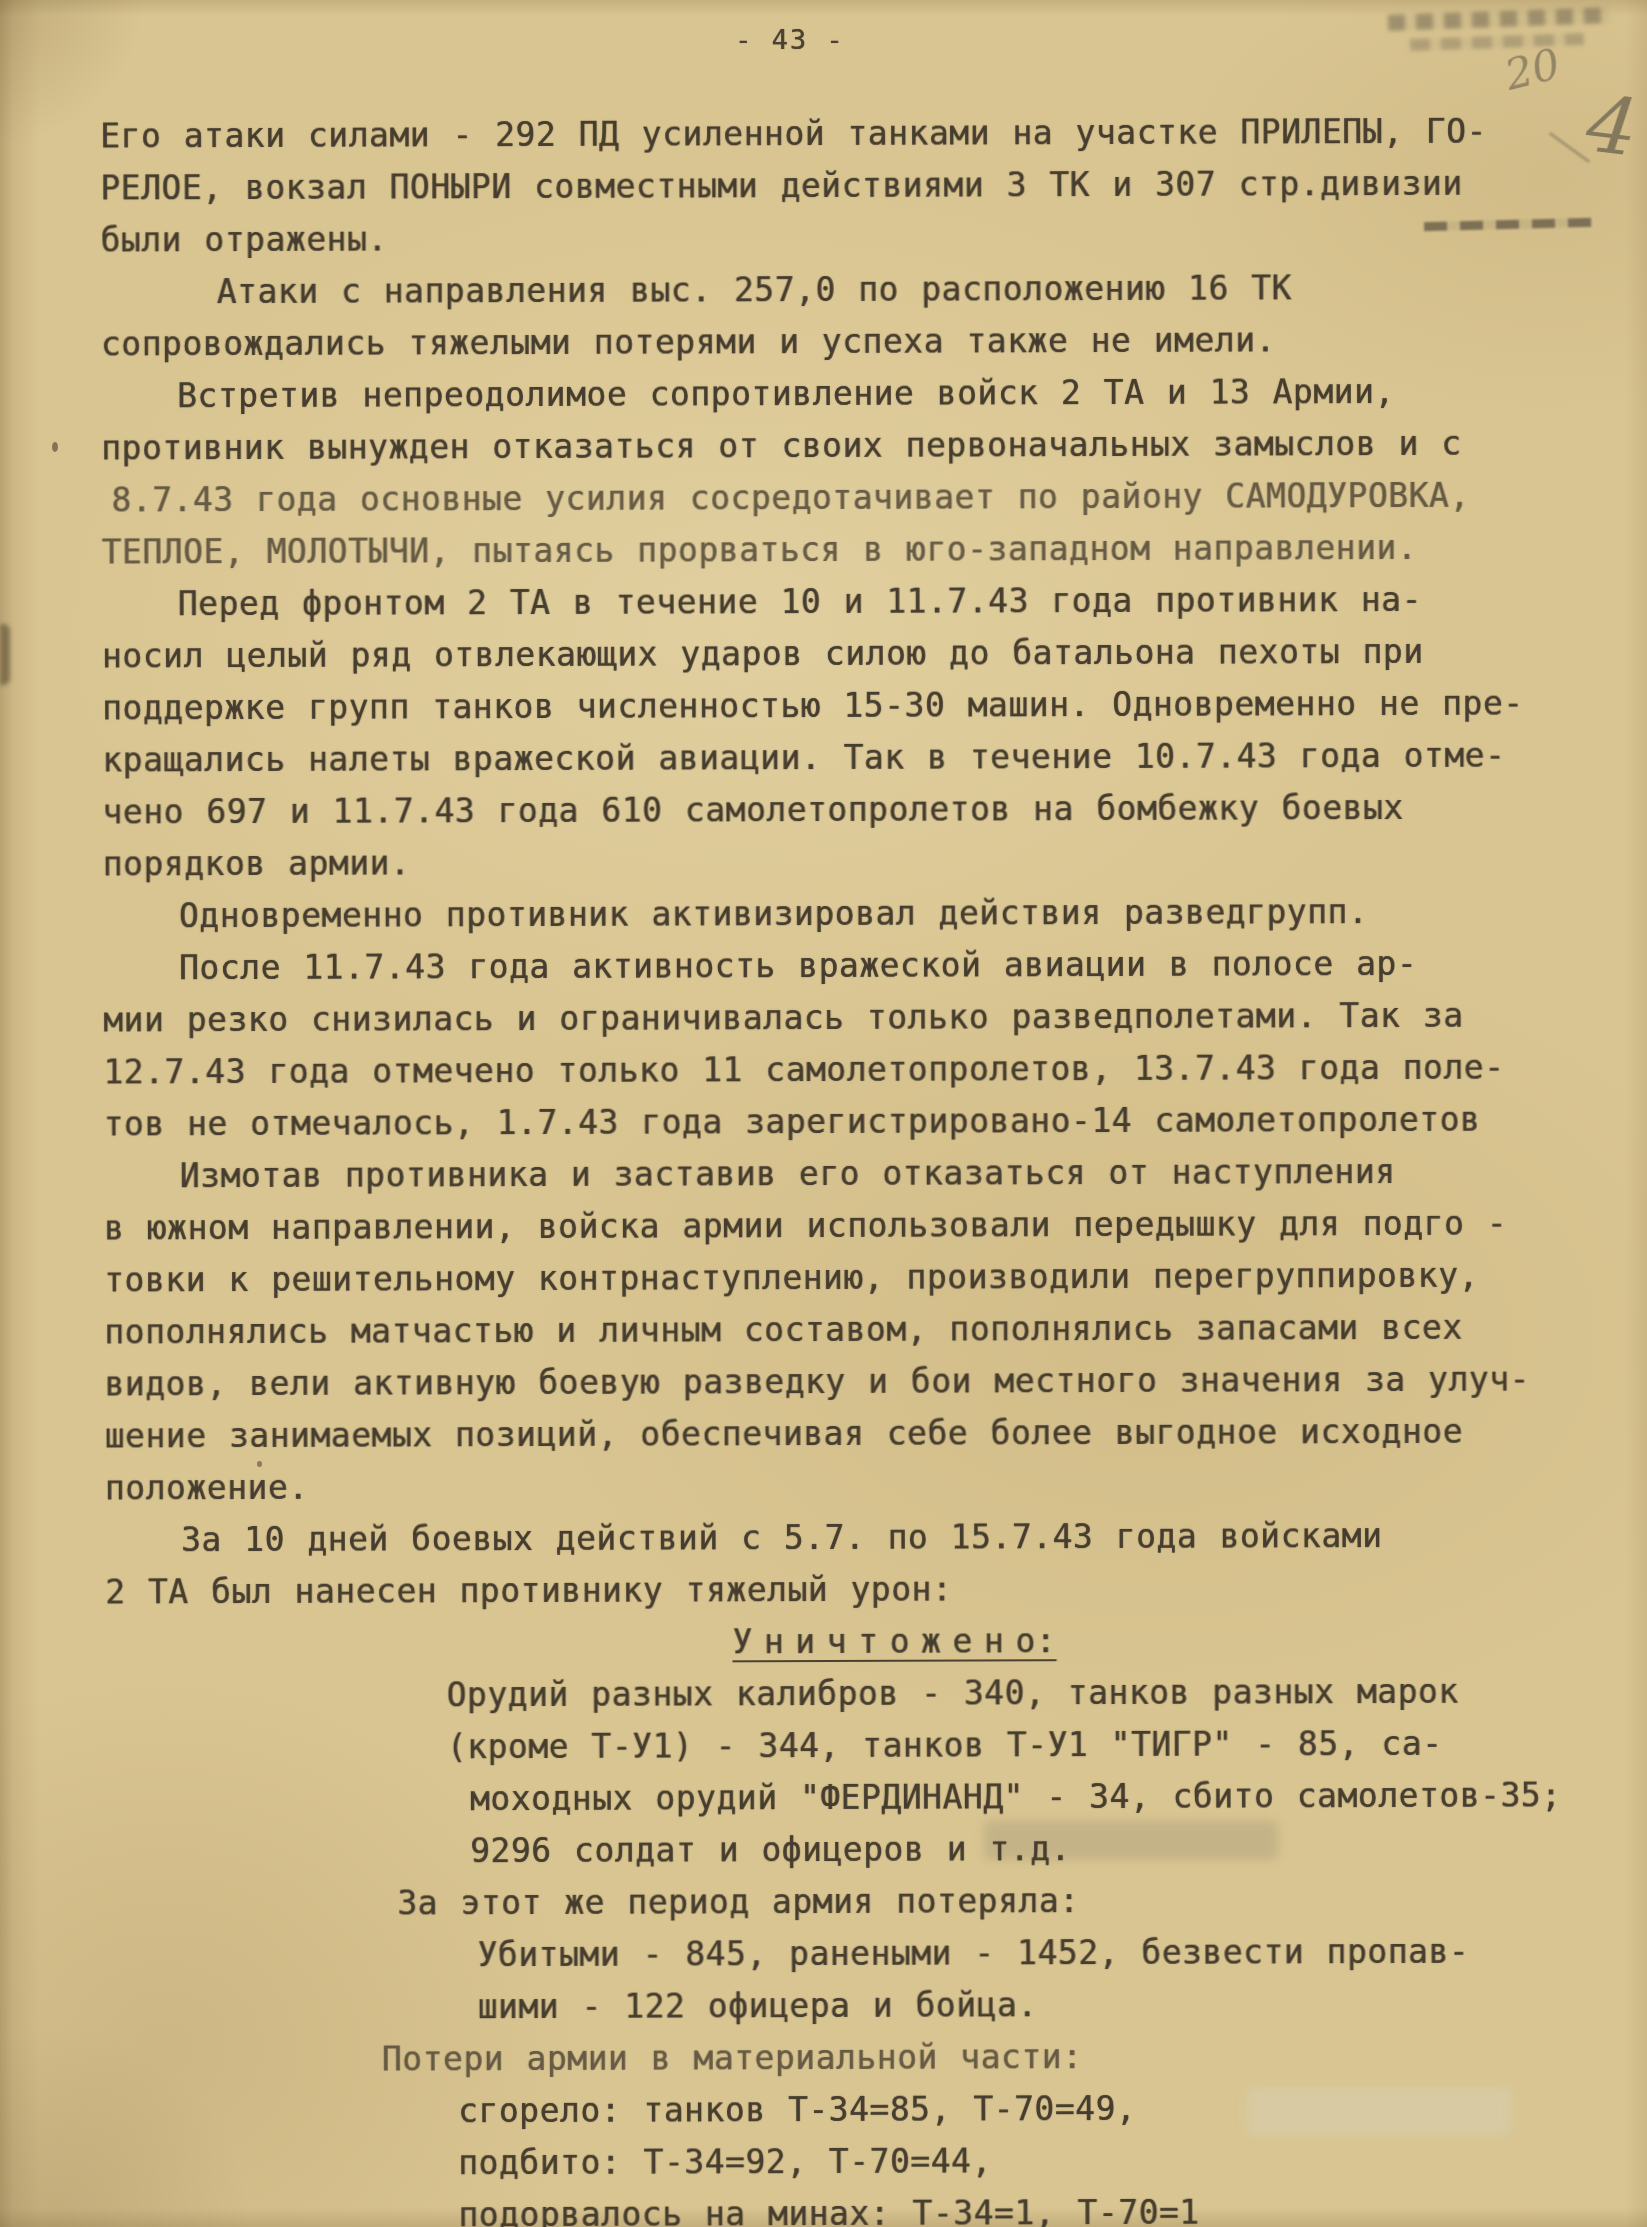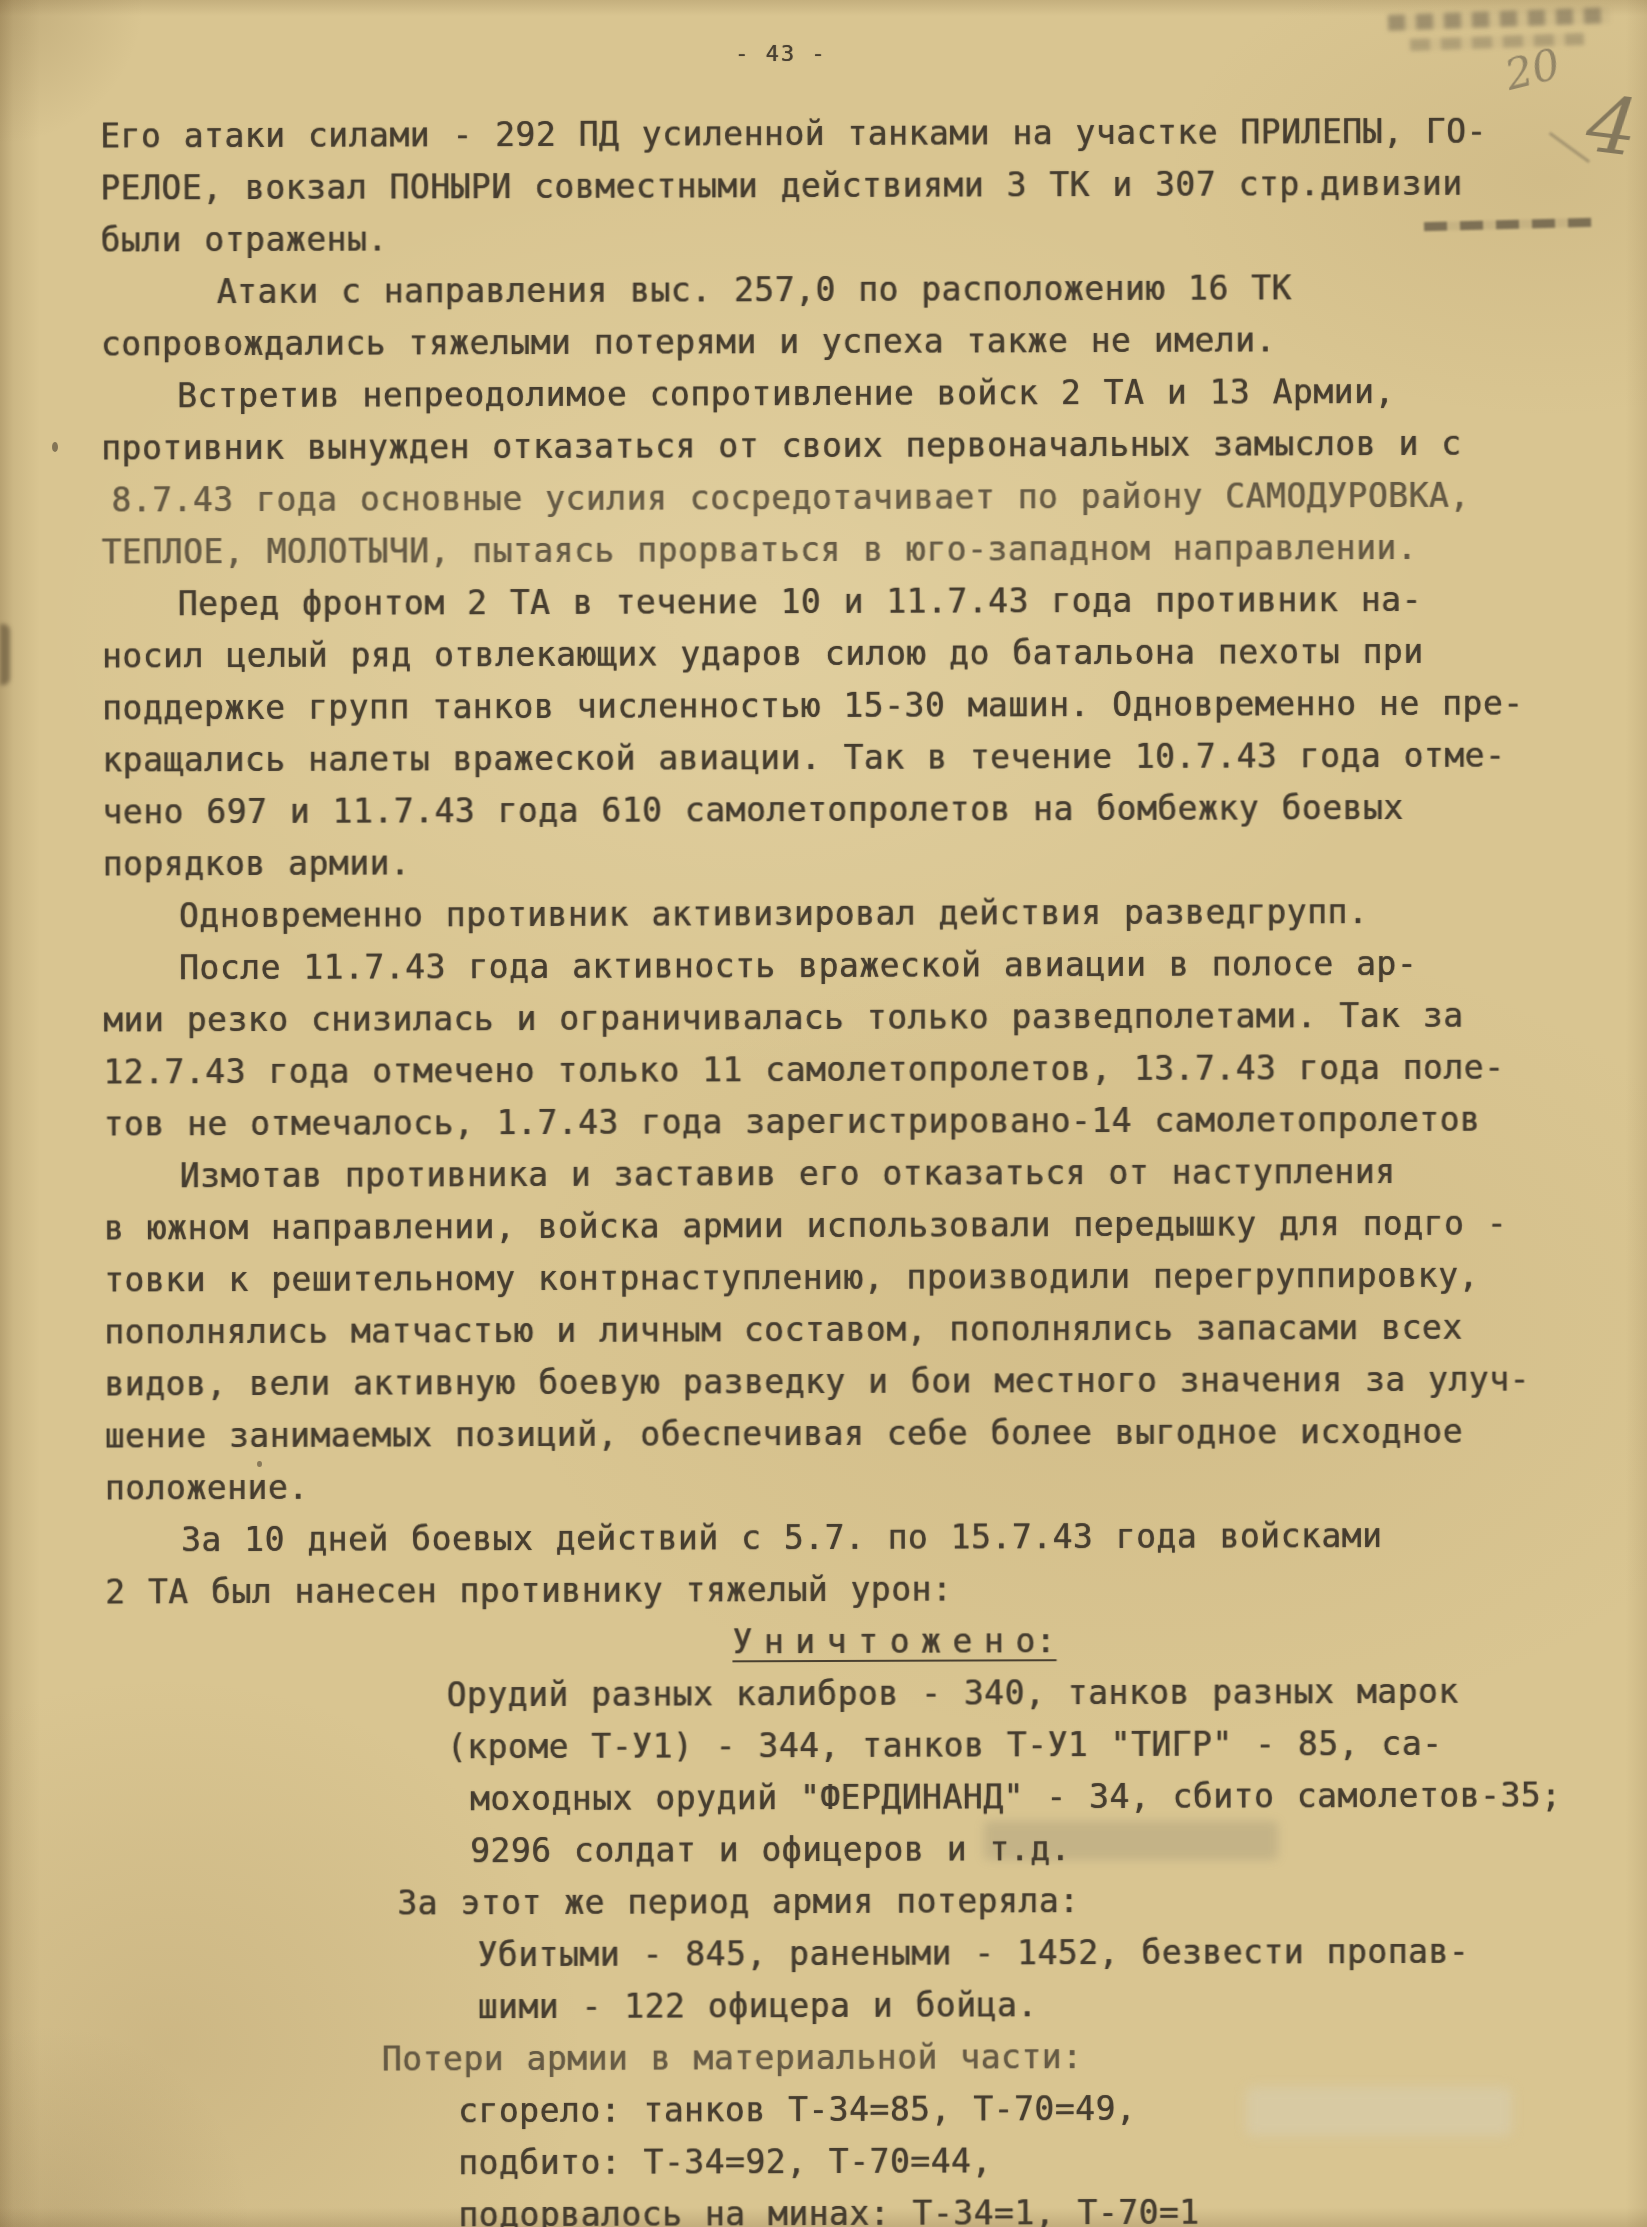--- a/index.html
+++ b/index.html
@@ -41,22 +41,22 @@
   .b4 {margin-left:451px;}
   .mid{margin-left:391px;}
   .loss{margin-left:375px;}
   .fade{opacity:.78;}
   .hdr{
     margin-left:727px;word-spacing:-9.3px;
     text-decoration:underline;text-underline-offset:7.3px;
     text-decoration-thickness:2.3px;text-decoration-color:rgba(70,61,47,.85);
   }
   .page-num{
-    position:absolute;top:41px;left:735px;
-    font-size:22px;letter-spacing:2px;color:#4a4133;
+    position:absolute;top:24px;left:735px;
+    font-size:27px;letter-spacing:2px;color:#4a4133;
     text-shadow:0.5px 0 0 rgba(74,65,51,.7), 0 0 1.3px rgba(74,65,51,.35);
     filter:blur(0.2px);
   }
   .pencil{
     position:absolute;font-family:"DejaVu Serif",serif;font-style:italic;
     color:rgba(92,85,72,.55);filter:blur(0.4px);
   }
   .p20{top:44px;left:1505px;font-size:43px;transform:rotate(-14deg);}
   .p4 {top:81px;left:1587px;font-size:79px;transform:rotate(7deg);color:rgba(80,73,61,.6);}
   .pencil-stroke{

